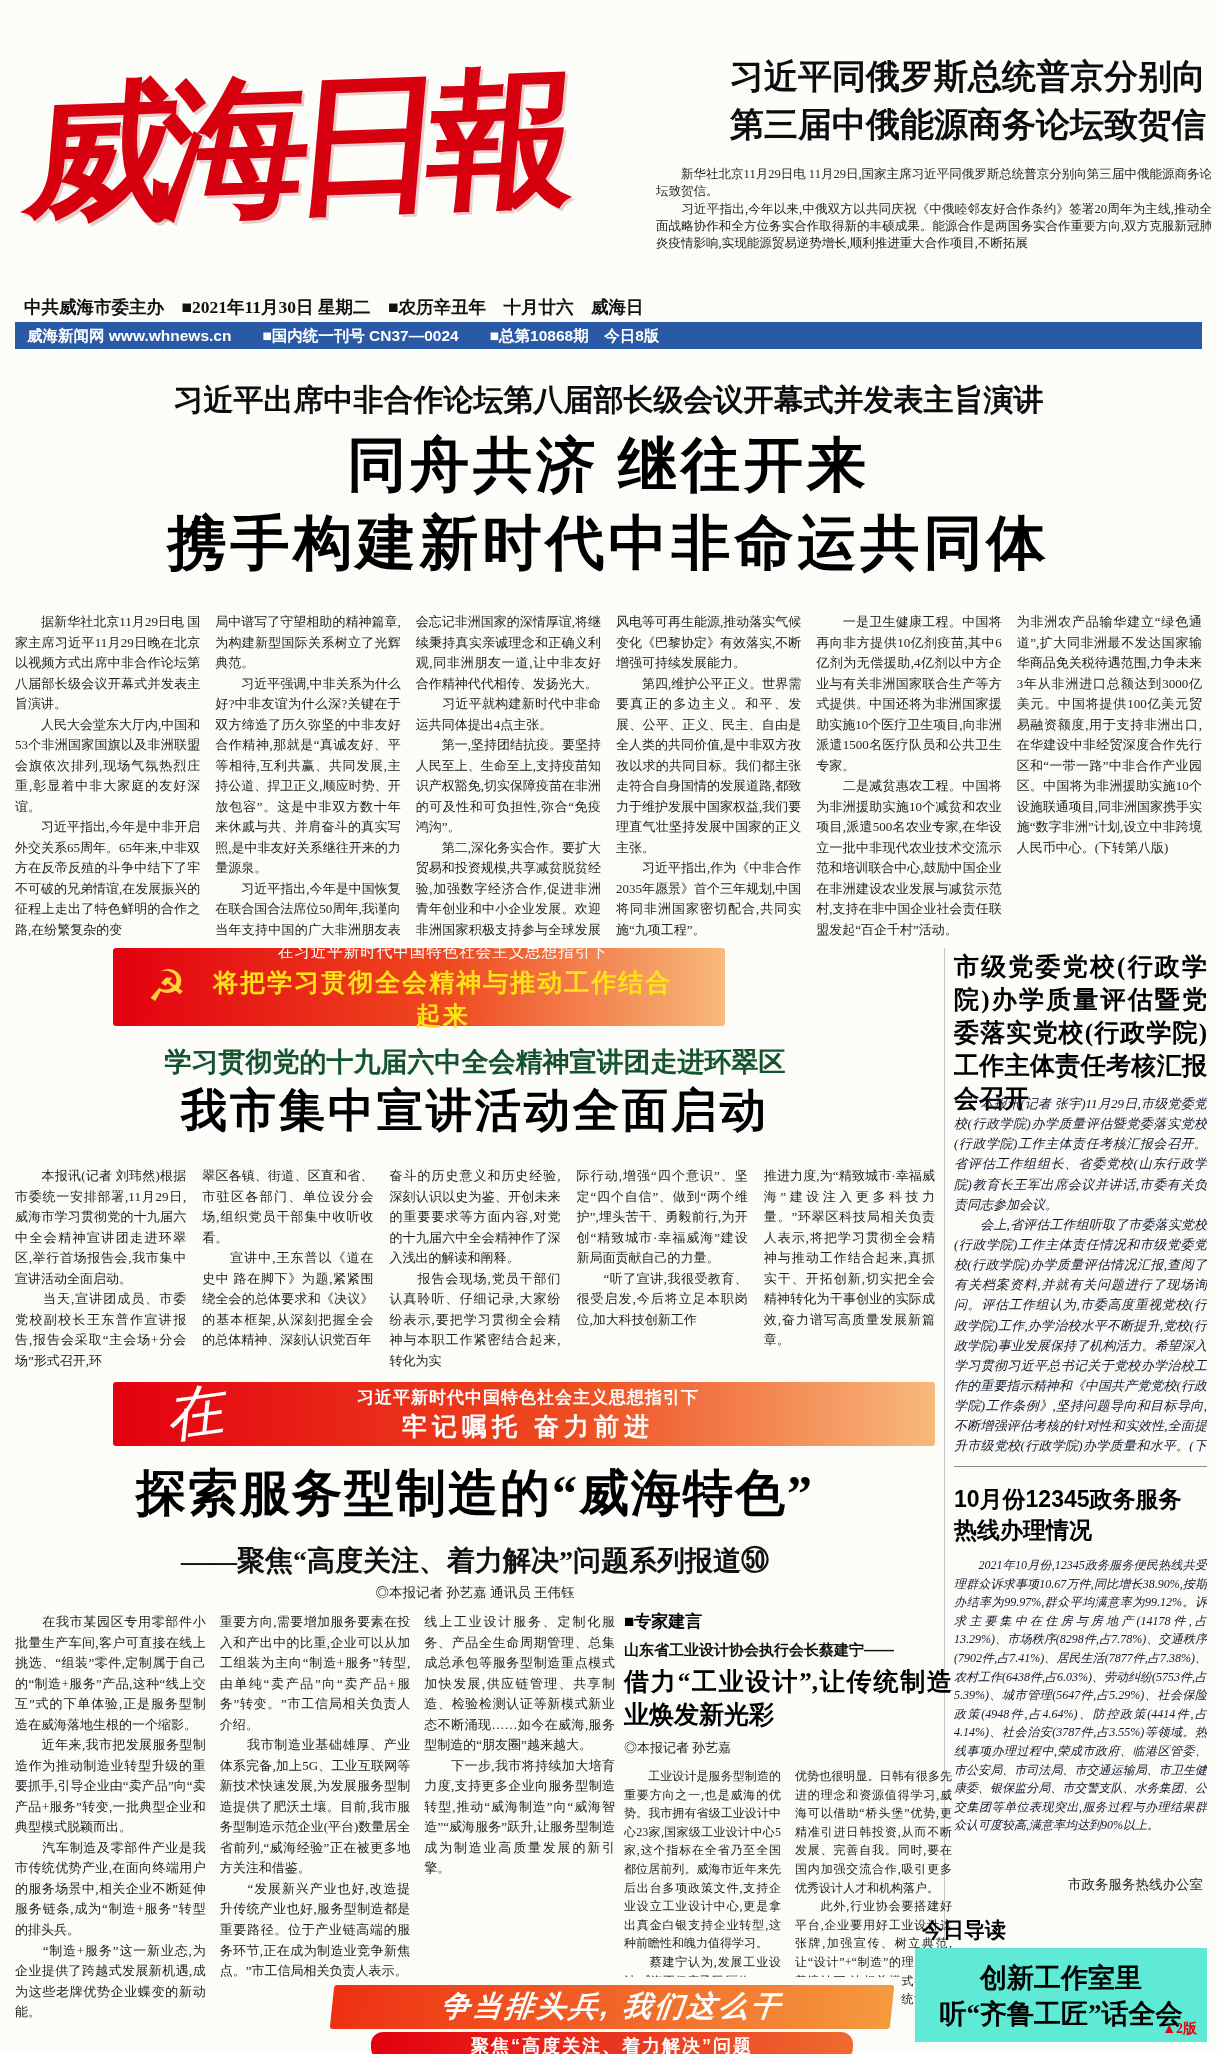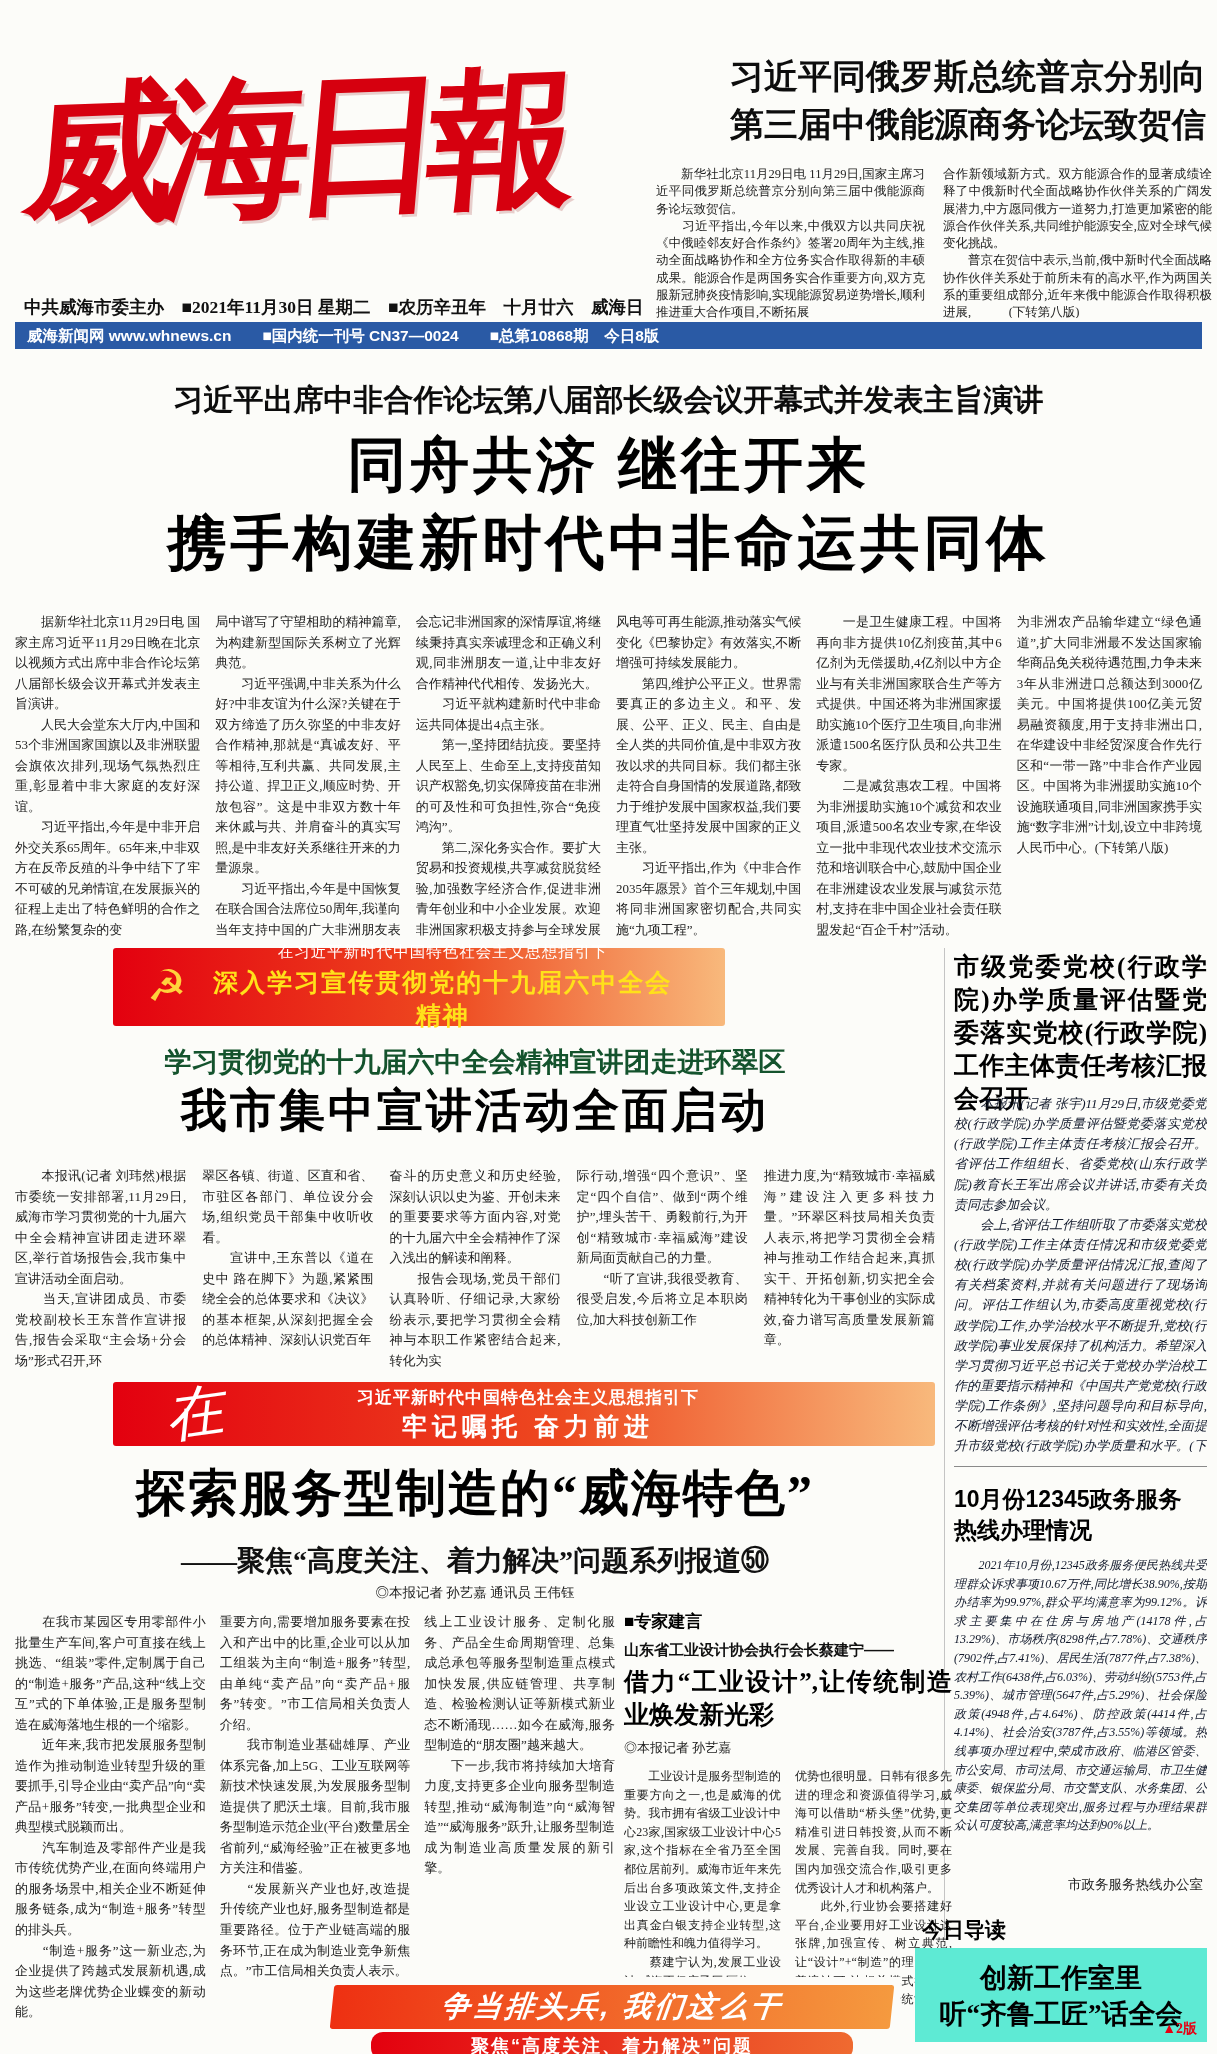--- a/index.html
+++ b/index.html
@@ -36,22 +36,20 @@
 
   <div class="abs masthead" style="left:24px; top:70px; width:640px; height:210px;">威海日報</div>
 
   <div class="abs sans ctr" style="left:688px; top:52px; width:560px; font-size:34px; font-weight:900; line-height:1.42; color:#0d0d0d;">
     <div>习近平同俄罗斯总统普京分别向</div>
     <div>第三届中俄能源商务论坛致贺信</div>
   </div>
   <div class="abs cols" style="left:656px; top:166px; width:556px; height:152px; gap:18px; font-size:12.5px; line-height:1.38;">
     <div>　　新华社北京11月29日电 11月29日,国家主席习近平同俄罗斯总统普京分别向第三届中俄能源商务论坛致贺信。
 　　习近平指出,今年以来,中俄双方以共同庆祝《中俄睦邻友好合作条约》签署20周年为主线,推动全面战略协作和全方位务实合作取得新的丰硕成果。能源合作是两国务实合作重要方向,双方克服新冠肺炎疫情影响,实现能源贸易逆势增长,顺利推进重大合作项目,不断拓展</div>
-    <div>合作新领域新方式。双方能源合作的显著成绩诠释了中俄新时代全面战略协作伙伴关系的广阔发展潜力,中方愿同俄方一道努力,打造更加紧密的能源合作伙伴关系,共同维护能源安全,应对全球气候变化挑战。
-　　普京在贺信中表示,当前,俄中新时代全面战略协作伙伴关系处于前所未有的高水平,作为两国关系的重要组成部分,近年来俄中能源合作取得积极进展,　　　(下转第八版)</div>
   </div>
 
   <div class="abs" style="left:24px; top:295px; width:636px; font-size:17.5px; font-weight:700; color:#111;">中共威海市委主办　■2021年11月30日 星期二　■农历辛丑年　十月廿六　威海日报社出版</div>
 
   <div class="abs sans" style="left:15px; top:322px; width:1175px; height:27px; background:#2a5aa5; color:#fff; font-size:15.5px; font-weight:600; line-height:27px; padding-left:12px;">威海新闻网 www.whnews.cn　　■国内统一刊号 CN37—0024　　■总第10868期　今日8版</div>
 
   <div class="abs sans ctr" style="left:15px; top:380px; width:1187px; font-size:30px; font-weight:900; color:#0c0c0c;">习近平出席中非合作论坛第八届部长级会议开幕式并发表主旨演讲</div>
   <div class="abs ctr serif" style="left:15px; top:426px; width:1187px; font-size:59px; font-weight:900; letter-spacing:4px; color:#000;">同舟共济  继往开来</div>
   <div class="abs ctr serif" style="left:15px; top:504px; width:1187px; font-size:59px; font-weight:900; letter-spacing:4px; color:#000;">携手构建新时代中非命运共同体</div>
   <div class="abs cols" style="left:15px; top:612px; width:1187px; height:330px; gap:15px; font-size:13px; line-height:1.58;">
@@ -72,21 +70,21 @@
     <div>　　一是卫生健康工程。中国将再向非方提供10亿剂疫苗,其中6亿剂为无偿援助,4亿剂以中方企业与有关非洲国家联合生产等方式提供。中国还将为非洲国家援助实施10个医疗卫生项目,向非洲派遣1500名医疗队员和公共卫生专家。
 　　二是减贫惠农工程。中国将为非洲援助实施10个减贫和农业项目,派遣500名农业专家,在华设立一批中非现代农业技术交流示范和培训联合中心,鼓励中国企业在非洲建设农业发展与减贫示范村,支持在非中国企业社会责任联盟发起“百企千村”活动。
 　　三是贸易促进工程。中国将</div>
     <div>为非洲农产品输华建立“绿色通道”,扩大同非洲最不发达国家输华商品免关税待遇范围,力争未来3年从非洲进口总额达到3000亿美元。中国将提供100亿美元贸易融资额度,用于支持非洲出口,在华建设中非经贸深度合作先行区和“一带一路”中非合作产业园区。中国将为非洲援助实施10个设施联通项目,同非洲国家携手实施“数字非洲”计划,设立中非跨境人民币中心。(下转第八版)</div>
   </div>
 
   <div class="abs redband" style="left:113px; top:948px; width:612px; height:78px;">
     <span style="font-size:44px; color:#ffd23c; margin:0 14px 0 34px; line-height:1;">☭</span>
     <div style="flex:1; text-align:center; padding-right:40px;">
       <div class="sans" style="color:#fff; font-size:15.5px; letter-spacing:1px;">在习近平新时代中国特色社会主义思想指引下</div>
-      <div class="sans" style="color:#ffe11a; font-size:25px; font-weight:800; letter-spacing:2px; margin-top:3px;">深入学习宣传贯彻党的十九届六中全会精神</div>
+      <div class="sans" style="color:#ffe11a; font-size:25px; font-weight:800; letter-spacing:2px; margin-top:3px;">将把学习贯彻全会精神与推动工作结合起来</div>
     </div>
   </div>
 
   <div class="abs sans ctr" style="left:15px; top:1044px; width:920px; font-size:27px; font-weight:600; color:#14532d;">学习贯彻党的十九届六中全会精神宣讲团走进环翠区</div>
   <div class="abs sans ctr" style="left:15px; top:1080px; width:920px; font-size:46px; font-weight:900; letter-spacing:3px; color:#000;">我市集中宣讲活动全面启动</div>
   <div class="abs cols" style="left:15px; top:1166px; width:920px; height:208px; gap:16px; font-size:13px; line-height:1.58;">
     <div>　　本报讯(记者 刘玮然)根据市委统一安排部署,11月29日,威海市学习贯彻党的十九届六中全会精神宣讲团走进环翠区,举行首场报告会,我市集中宣讲活动全面启动。
 　　当天,宣讲团成员、市委党校副校长王东普作宣讲报告,报告会采取“主会场+分会场”形式召开,环</div>
     <div>翠区各镇、街道、区直和省、市驻区各部门、单位设分会场,组织党员干部集中收听收看。
 　　宣讲中,王东普以《道在史中 路在脚下》为题,紧紧围绕全会的总体要求和《决议》的基本框架,从深刻把握全会的总体精神、深刻认识党百年</div>

